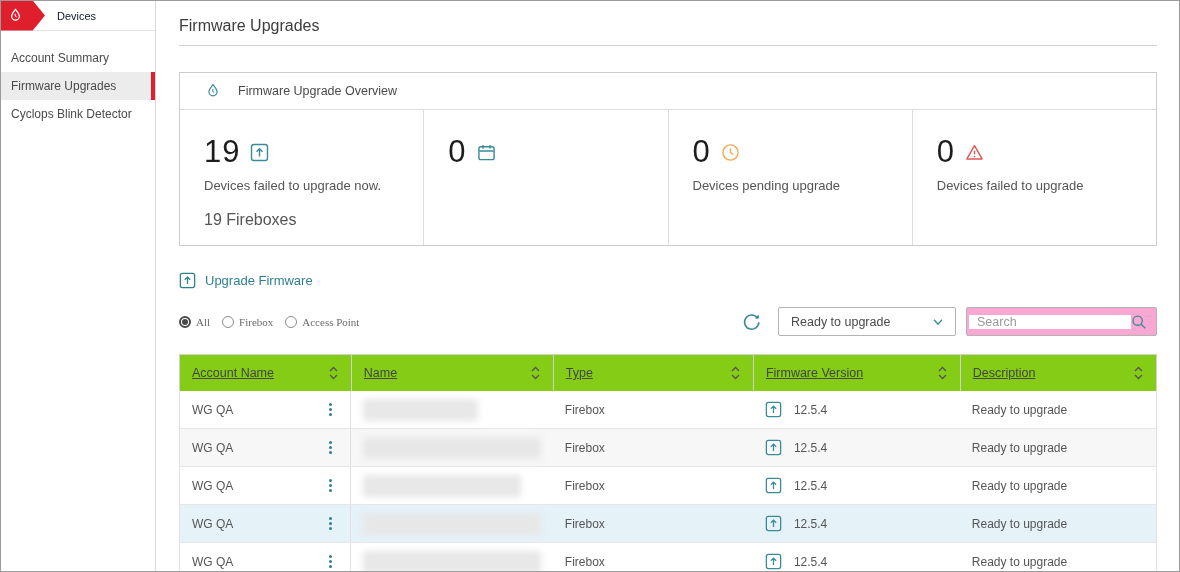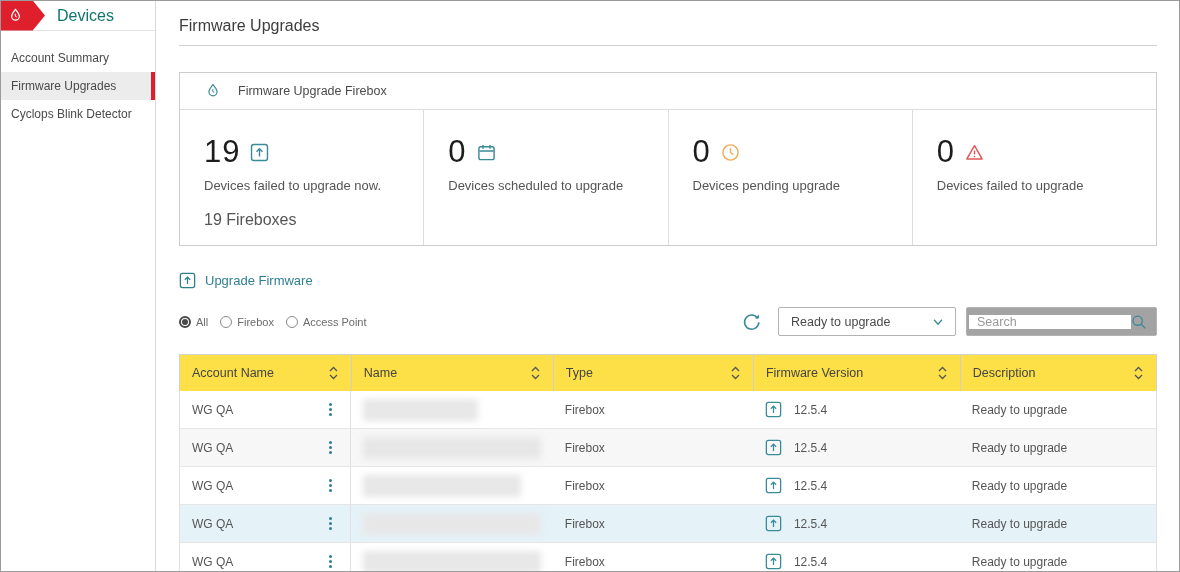--- a/index.html
+++ b/index.html
@@ -6,21 +6,21 @@
   html,body { width:1180px; height:572px; }
   body { font-family:"Liberation Sans","DejaVu Sans",sans-serif; background:#fff; color:#4a4a4a; }
   .app { width:1180px; height:572px; border:1px solid #9b9b9b; display:flex; overflow:hidden; background:#fff; }
 
   
   .sidebar { width:155px; flex:0 0 155px; border-right:1px solid #d8d8d8; background:#fff; }
   .topbar { height:30px; display:flex; align-items:center; border-bottom:1px solid #e3e3e3; }
   .logo-flag { width:44px; height:30px; background:#e01f2d; clip-path:polygon(0 0,72% 0,100% 50%,72% 100%,0 100%);
                display:flex; align-items:center; }
   .logo-flag svg { width:17px; height:17px; margin-left:6px; }
-  .topbar-title { margin-left:12px; font-size:16px; color:#0f766e; }
+  .topbar-title { margin-left:12px; font-size:11px; color:#0f172a; }
   .nav { margin-top:13px; }
   .nav-item { position:relative; height:28px; line-height:28px; padding-left:10px; font-size:12px; color:#4a4a4a; cursor:pointer; white-space:nowrap; }
   .nav-item.active { background:#ececec; }
   .nav-item.active .accent { position:absolute; right:0; top:0; bottom:0; width:4px; background:#e01f2d; }
 
   
   .main { flex:1; padding:16px 22px 0 23px; overflow:hidden; }
   .page-title { font-size:16px; color:#3d3d3d; padding-bottom:10px; border-bottom:1px solid #d0d0d0; }
 
   
@@ -36,38 +36,38 @@
   .stat-top svg { width:19px; height:19px; margin-left:10px; }
   .stat-label { margin-top:8px; font-size:13px; color:#555; }
   .stat-sub { margin-top:18px; font-size:16px; color:#555; }
 
   
   .upgrade-link { margin-top:26px; display:inline-flex; align-items:center; color:#2f7f8f; cursor:pointer; }
   .upgrade-link svg { width:17px; height:17px; }
   .upgrade-link span { margin-left:9px; font-size:13px; }
   .filter-row { margin-top:14px; display:flex; align-items:center; }
   .radios { display:flex; align-items:center; font-size:11px; color:#6b6b6b; }
-  .radio { display:flex; align-items:center; margin-right:12px; cursor:pointer; }
+  .radio { display:flex; align-items:center; margin-right:12px; cursor:pointer;font-family:Liberation Serif, serif; }
   .radio-circle { width:12px; height:12px; border-radius:50%; border:1px solid #8a8a8a; margin-right:5px; background:#fff; position:relative; }
   .radio.selected .radio-circle { border:2px solid #4a4a4a; }
   .radio.selected .radio-circle::after { content:""; position:absolute; left:1px; top:1px; width:6px; height:6px; border-radius:50%; background:#4a4a4a; }
   .filter-right { margin-left:auto; display:flex; align-items:center; }
   .refresh-btn { width:22px; height:22px; cursor:pointer; margin-right:16px; }
   .refresh-btn svg { width:22px; height:22px; }
   .select-box { width:178px; height:29px; border:1px solid #b3b3b3; border-radius:2px; display:flex; align-items:center; padding:0 10px 0 12px; cursor:pointer; background:#fff; }
   .select-box .sel-label { font-size:12.5px; color:#4a4a4a; flex:1; }
   .select-box svg { width:14px; height:14px; }
-  .search-box { width:191px; height:29px; border:1px solid #b3b3b3; border-radius:2px; display:flex; align-items:center; margin-left:10px; padding:0 9px 0 2px; background:#a3a3a3; }
+  .search-box { width:191px; height:29px; border:1px solid #b3b3b3; border-radius:2px; display:flex; align-items:center; margin-left:10px; padding:0 9px 0 2px; background:#f9a8d4; }
   .search-box input { flex:1; border:none; outline:none; font-size:12.5px; color:#4a4a4a; padding:0 8px; font-family:inherit; min-width:0; }
   .search-box input::placeholder { color:#9a9a9a; }
   .search-box svg { width:16px; height:16px; flex:0 0 16px; }
 
   
   .table { margin-top:18px; }
-  .thead { display:flex; background:#fde047; height:37px; border:1px solid #d2d2d2; border-bottom:none; }
+  .thead { display:flex; background:#84cc16; height:37px; border:1px solid #d2d2d2; border-bottom:none;text-decoration:underline; }
   .th { display:flex; align-items:center; padding:0 12px; font-size:12.5px; color:#444; cursor:pointer; border-left:1px solid #cfcfcf; }
   .th:first-child { border-left:none; }
   .th .th-label { flex:1; }
   .sort-icon { width:11px; height:16px; flex:0 0 11px; margin-left:6px; }
   .tbody { border-left:1px solid #e0e0e0; border-right:1px solid #e0e0e0; }
   .tr { display:flex; height:38px; border-bottom:1px solid #e6e6e6; background:#fff; }
   .tr.striped { background:#f7f7f7; }
   .tr.highlight { background:#e5f2f8; }
   .td { display:flex; align-items:center; padding:0 12px; font-size:12px; color:#555; }
   .td-account { justify-content:space-between; border-right:1px solid #e0e0e0; }
@@ -103,21 +103,21 @@
   <div class="main">
     <div class="page-title">Firmware Upgrades</div>
 
     
     <div class="card">
       <div class="card-header">
         <svg viewBox="0 0 24 24">
           <path d="M12 3.5c-3.1 4.1-5.4 6.5-5.4 9.6a5.4 5.4 0 0 0 10.8 0c0-3.1-2.3-5.5-5.4-9.6z" fill="none" stroke="#3a8a99" stroke-width="1.6"></path>
           <path d="M12 9.5a3.2 3.2 0 0 0 1.6 4.6" fill="none" stroke="#3a8a99" stroke-width="1.4"></path>
         </svg>
-        <span class="card-header-title">Firmware Upgrade Firebox</span>
+        <span class="card-header-title">Firmware Upgrade Overview</span>
       </div>
       <div class="stats">
 
         <div class="stat">
           <div class="stat-top">
             <span class="stat-value">19</span>
             <svg viewBox="0 0 20 20">
               <rect x="1.6" y="1.6" width="16.8" height="16.8" rx="2.4" fill="none" stroke="#3a8a99" stroke-width="1.5"></rect>
               <path d="M10 14.2V6.2M6.9 9.1 10 6l3.1 3.1" fill="none" stroke="#3a8a99" stroke-width="1.5"></path>
             </svg>
@@ -127,21 +127,20 @@
         </div>
 
         <div class="stat">
           <div class="stat-top">
             <span class="stat-value">0</span>
             <svg viewBox="0 0 20 20">
               <rect x="2" y="4" width="16" height="13.5" rx="2" fill="none" stroke="#3a8a99" stroke-width="1.5"></rect>
               <path d="M2.5 8.5h15M6.3 2v4M13.7 2v4" fill="none" stroke="#3a8a99" stroke-width="1.5"></path>
             </svg>
           </div>
-          <div class="stat-label">Devices scheduled to upgrade</div>
           <div class="stat-sub"></div>
         </div>
 
         <div class="stat">
           <div class="stat-top">
             <span class="stat-value">0</span>
             <svg viewBox="0 0 20 20">
               <circle cx="10" cy="10" r="8" fill="none" stroke="#f0ad5e" stroke-width="1.5"></circle>
               <path d="M10 5.5V10l3 2.2" fill="none" stroke="#f0ad5e" stroke-width="1.5"></path>
             </svg>

